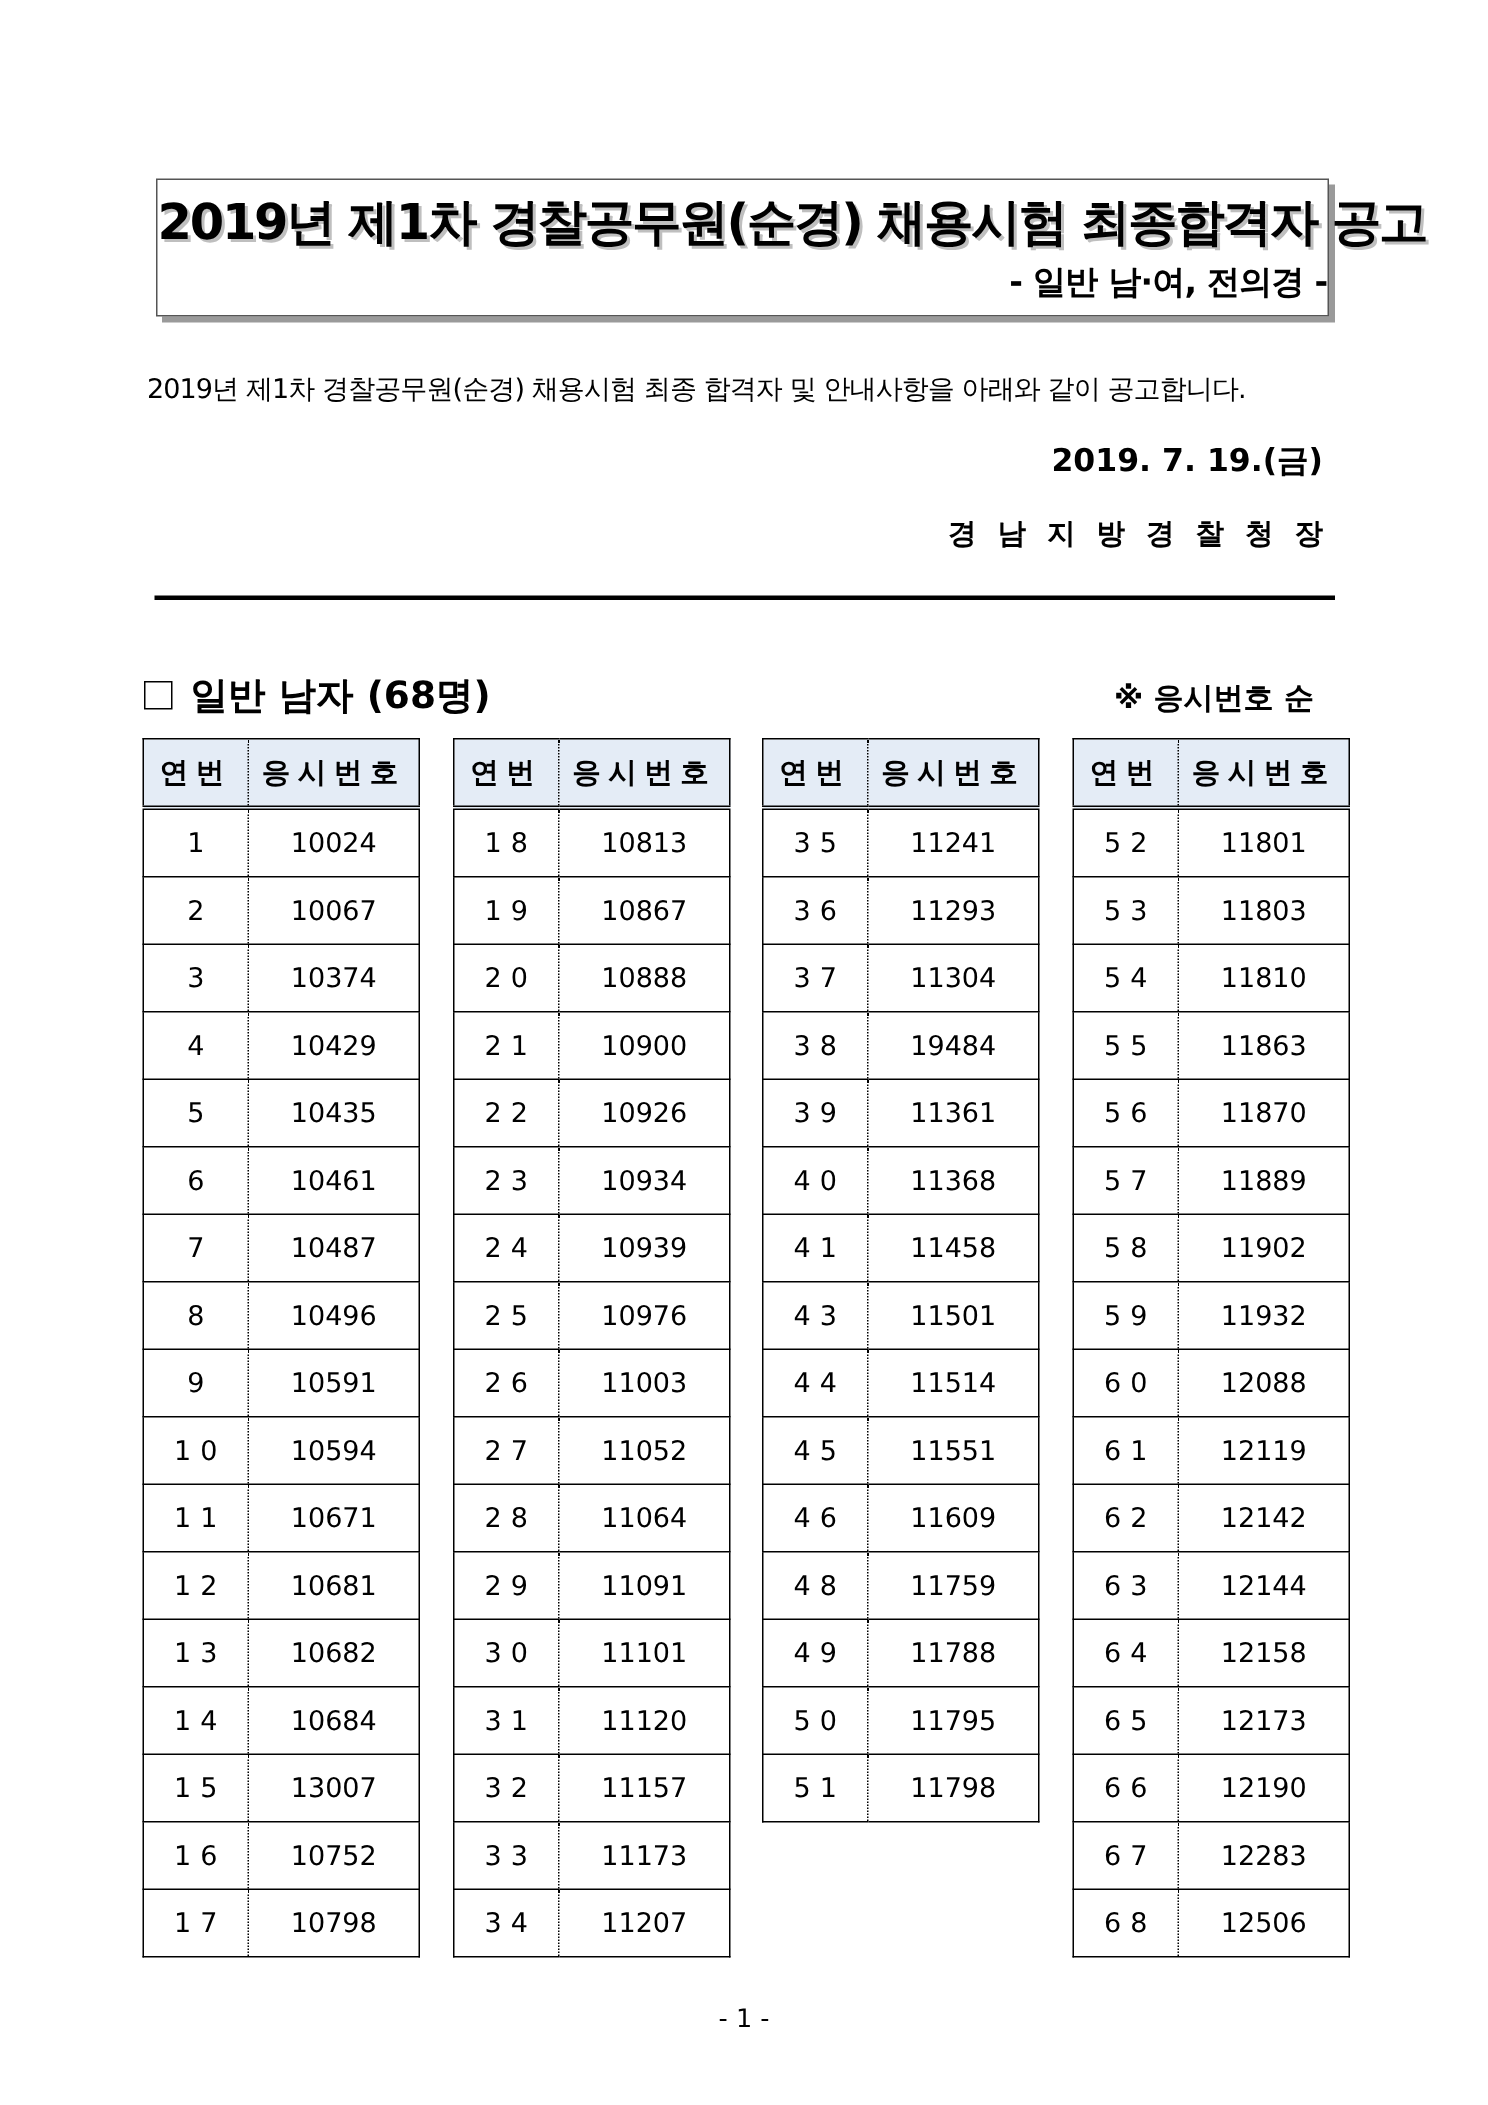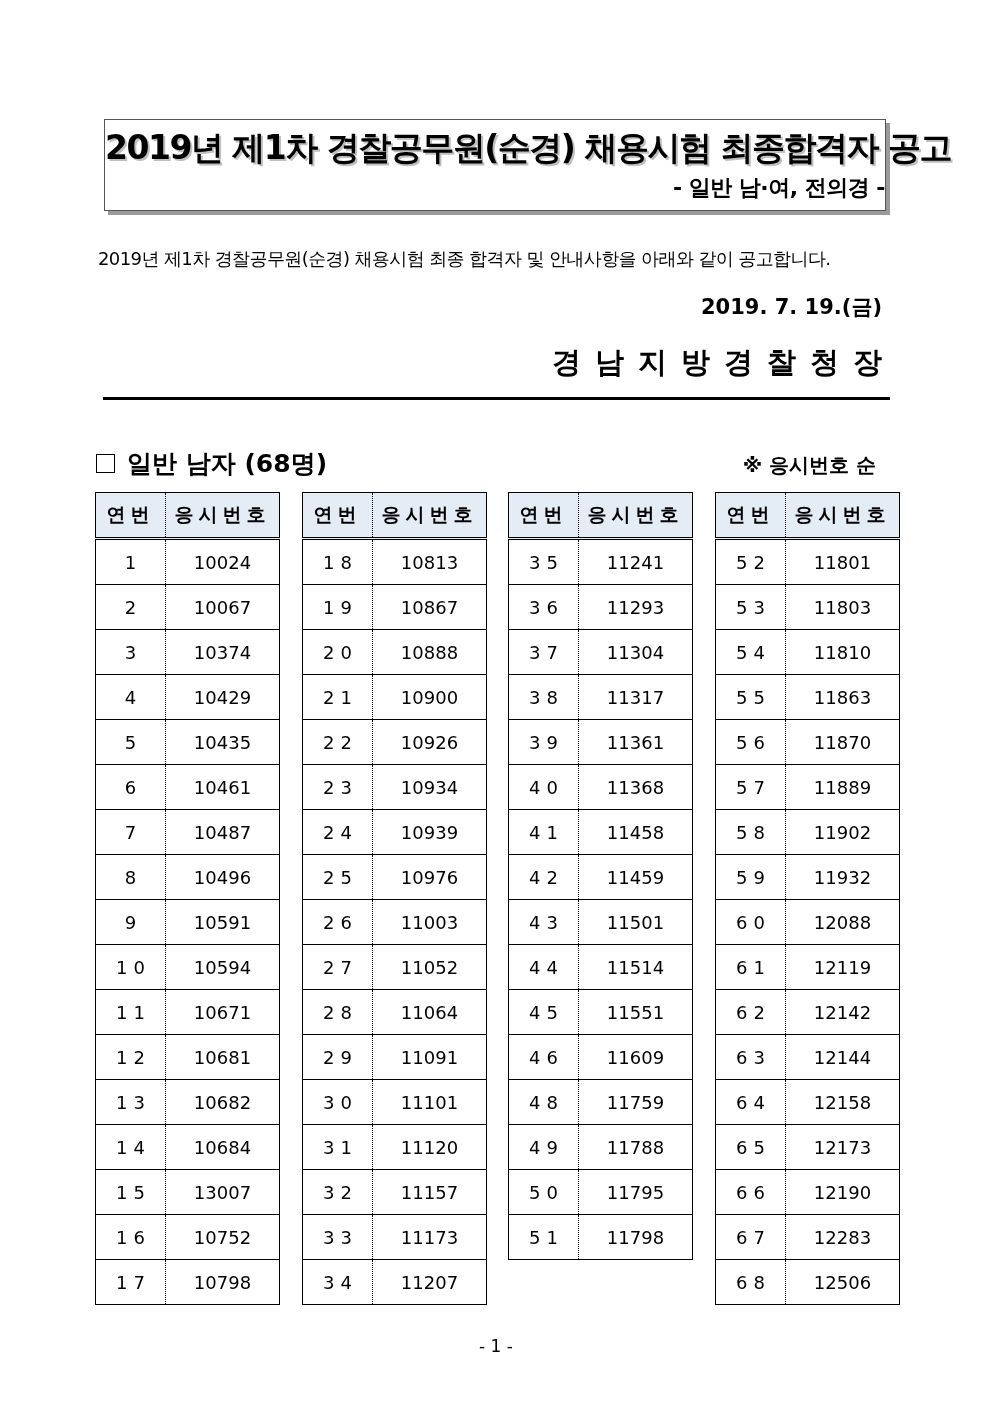--- a/index.html
+++ b/index.html
@@ -7,21 +7,21 @@
          font-family: "DejaVu Sans", "Liberation Sans", sans-serif; color: #000; }
   .title-box { position: absolute; left: 104px; top: 119px; width: 780px; height: 90px;
                border: 1.5px solid #555; background: #fff; box-shadow: 4px 4px 0 #9a9a9a;
                text-align: right; }
   .title-main { margin-top: 6px; font-size: 33px; font-weight: bold; letter-spacing: -1.5px;
                 text-shadow: 2px 2px 0 #bfbfbf; white-space: nowrap; }
   .title-sub { margin-top: 2px; font-size: 22px; font-weight: bold; letter-spacing: -0.5px; }
   .intro { position: absolute; left: 98px; top: 247px; width: 796px; font-size: 18px;
            white-space: nowrap; letter-spacing: -0.6px; }
   .date { position: absolute; right: 110px; top: 293px; font-size: 21px; font-weight: bold; }
-  .agency { position: absolute; right: 110px; top: 343px; font-size: 29px; font-weight: bold;
+  .agency { position: absolute; right: 110px; top: 343px; font-size: 19px; font-weight: bold;
             letter-spacing: 14px; margin-right: -14px; }
   .rule { position: absolute; left: 103px; top: 397px; width: 787px; height: 3px; background: #000; }
   .section-title { position: absolute; left: 96px; top: 447px; font-size: 25px; font-weight: bold;
                    white-space: nowrap; }
   .section-title .box { display: inline-block; width: 17px; height: 17px; border: 1.5px solid #000;
                         vertical-align: middle; margin-right: 12px; position: relative; top: -2px; }
   .section-title .count { font-size: 25px; font-weight: bold; }
   .sort-note { position: absolute; right: 116px; top: 452px; font-size: 20px; font-weight: bold; }
   table.list { position: absolute; top: 492px; border-collapse: collapse; width: 185px;
                font-size: 18px; }
@@ -225,37 +225,33 @@
         <tr>
           <td class="seq">36</td>
           <td>11293</td>
         </tr>
         <tr>
           <td class="seq">37</td>
           <td>11304</td>
         </tr>
         <tr>
           <td class="seq">38</td>
-          <td>11317</td>
+          <td>19484</td>
         </tr>
         <tr>
           <td class="seq">39</td>
           <td>11361</td>
         </tr>
         <tr>
           <td class="seq">40</td>
           <td>11368</td>
         </tr>
         <tr>
           <td class="seq">41</td>
           <td>11458</td>
-        </tr>
-        <tr>
-          <td class="seq">42</td>
-          <td>11459</td>
         </tr>
         <tr>
           <td class="seq">43</td>
           <td>11501</td>
         </tr>
         <tr>
           <td class="seq">44</td>
           <td>11514</td>
         </tr>
         <tr>

